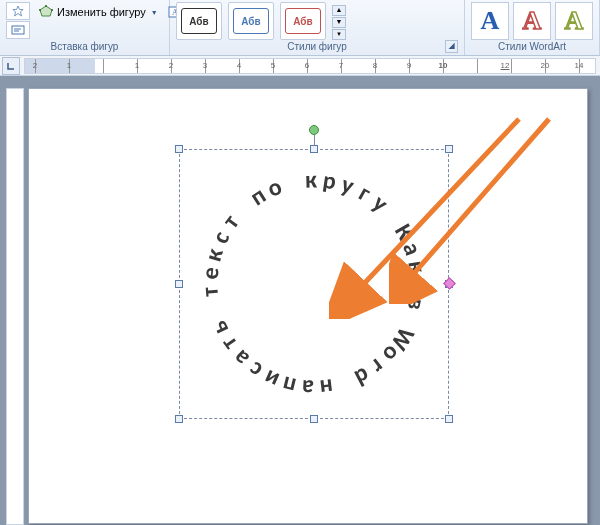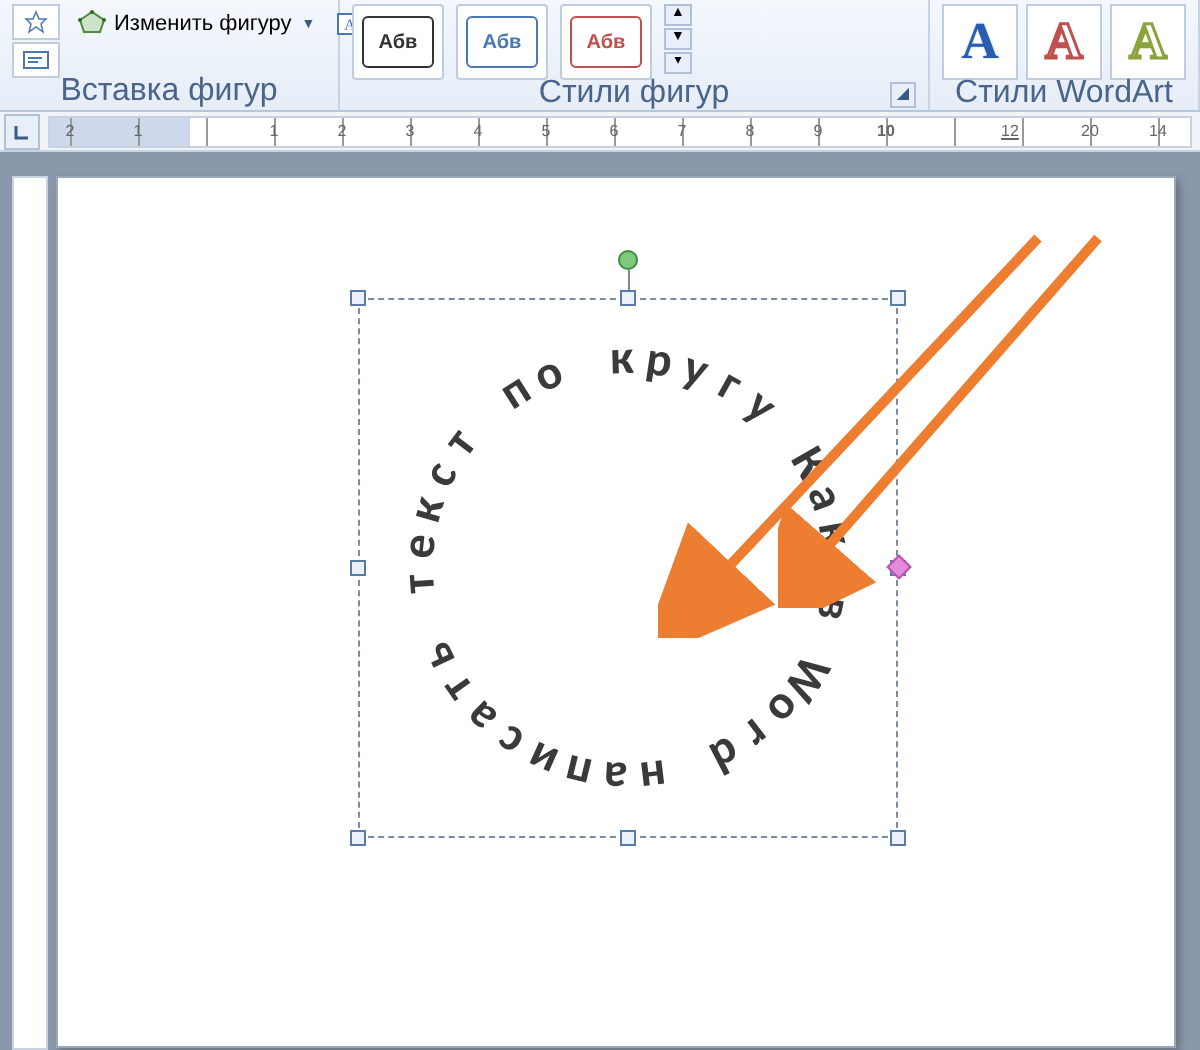--- a/index.html
+++ b/index.html
@@ -3,34 +3,34 @@
 <meta charset="utf-8">
 <style>
   * { box-sizing: border-box; margin: 0; padding: 0; }
   body { font-family: "Segoe UI", Tahoma, sans-serif; font-size: 11px; background: #fff; width: 600px; height: 525px; overflow: hidden; }
 
   
   .ribbon { background: linear-gradient(#f4f8fd, #e6edf7); border-bottom: 1px solid #b6c7dc; display: flex; height: 56px; }
   .group { border-right: 1px solid #c5d3e6; padding: 2px 6px 2px 6px; display: flex; flex-direction: column; justify-content: space-between; position: relative; }
   .group-body { display: flex; align-items: flex-start; gap: 4px; flex: 1; }
   .group-label-row { display: flex; justify-content: center; align-items: center; position: relative; height: 14px; }
-  .group-label { color: #4a6589; font-size: 16px; text-align: center; }
+  .group-label { color: #4a6589; font-size: 10px; text-align: center; }
   .dlg-launcher { position: absolute; right: 0; bottom: 0; width: 13px; height: 13px; border: 1px solid #b0c0d6; background: #e8eff9; font-size: 8px; line-height: 10px; text-align: center; color: #3a5a85; cursor: pointer; }
 
   
   .ins-shapes-left { display: flex; flex-direction: column; gap: 1px; width: 26px; }
   .mini-gallery-cell { width: 24px; height: 18px; border: 1px solid #c0cde0; background: #fff; display:flex; align-items:center; justify-content:center; }
   .mini-star { width:12px; height:12px; }
   .ins-shapes-right { display: flex; flex-direction: row; gap: 1px; }
   .rb-item { display: flex; align-items: center; gap: 3px; padding: 1px 3px; border: 1px solid transparent; cursor: pointer; white-space: nowrap; }
   .rb-icon { width: 16px; height: 16px; display: inline-flex; align-items: center; justify-content: center; }
   .dd-caret { font-size: 7px; color: #3a5a85; margin-left: 2px; }
 
   
-  .style-gallery { display: flex; align-items: flex-start; gap: 6px; }
+  .style-gallery { display: flex; align-items: flex-end; gap: 6px; }
   .style-thumb { width: 46px; height: 38px; border: 1px solid #c0cde0; background: #fff; border-radius: 2px; display: flex; align-items: center; justify-content: center; cursor: pointer; }
   .style-thumb-inner { width: 36px; height: 26px; border-radius: 3px; display: flex; align-items: center; justify-content: center; font-size: 10px; font-weight: 600; }
   .style-spinner { display: flex; flex-direction: column; gap: 1px; }
   .spin-btn { width: 14px; height: 11px; border: 1px solid #b0c0d6; background: #e8eff9; font-size: 7px; line-height: 8px; text-align: center; cursor: pointer; }
   .shape-style-cmds { display: flex; flex-direction: column; gap: 1px; margin-left: 4px; }
 
   
   .wa-gallery { display: flex; gap: 4px; align-items: center; }
   .wa-thumb { width: 38px; height: 38px; border: 1px solid #c0cde0; background: #fff; display: flex; align-items: center; justify-content: center; font-family: "Times New Roman", serif; font-size: 26px; font-weight: bold; cursor: pointer; }
   .wa-blue { color: #2a5db0; text-shadow: 0 0 1px #9cb8e4; }

